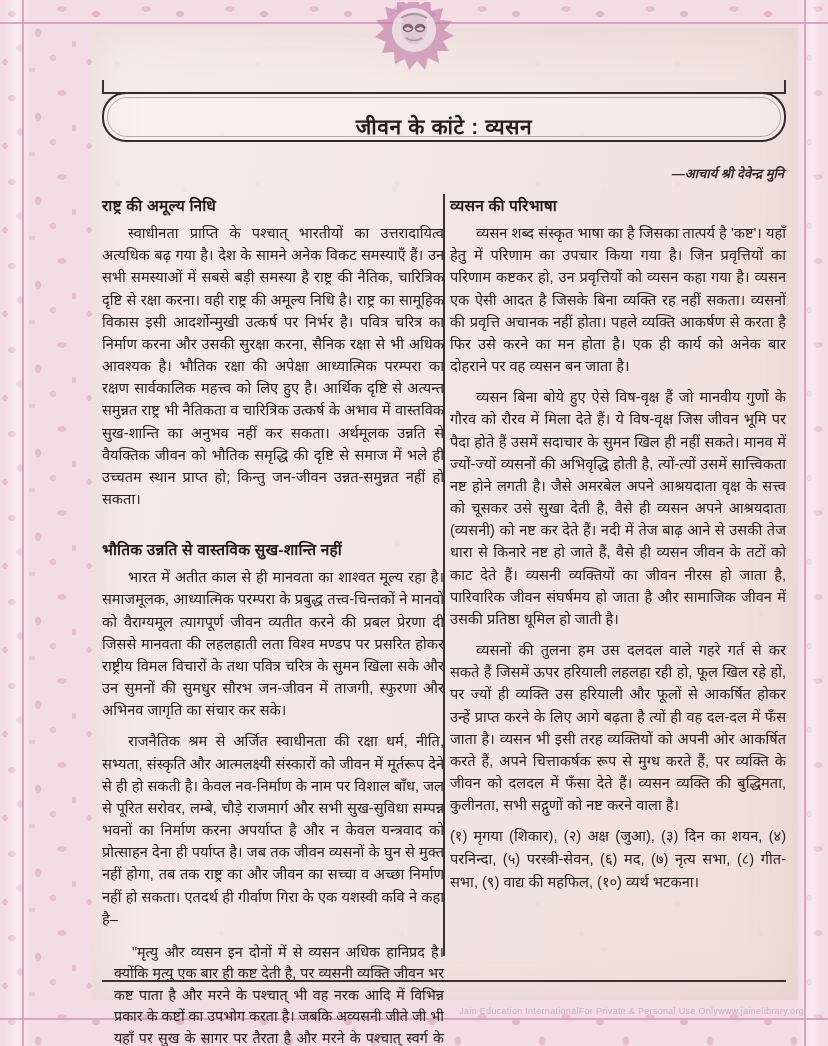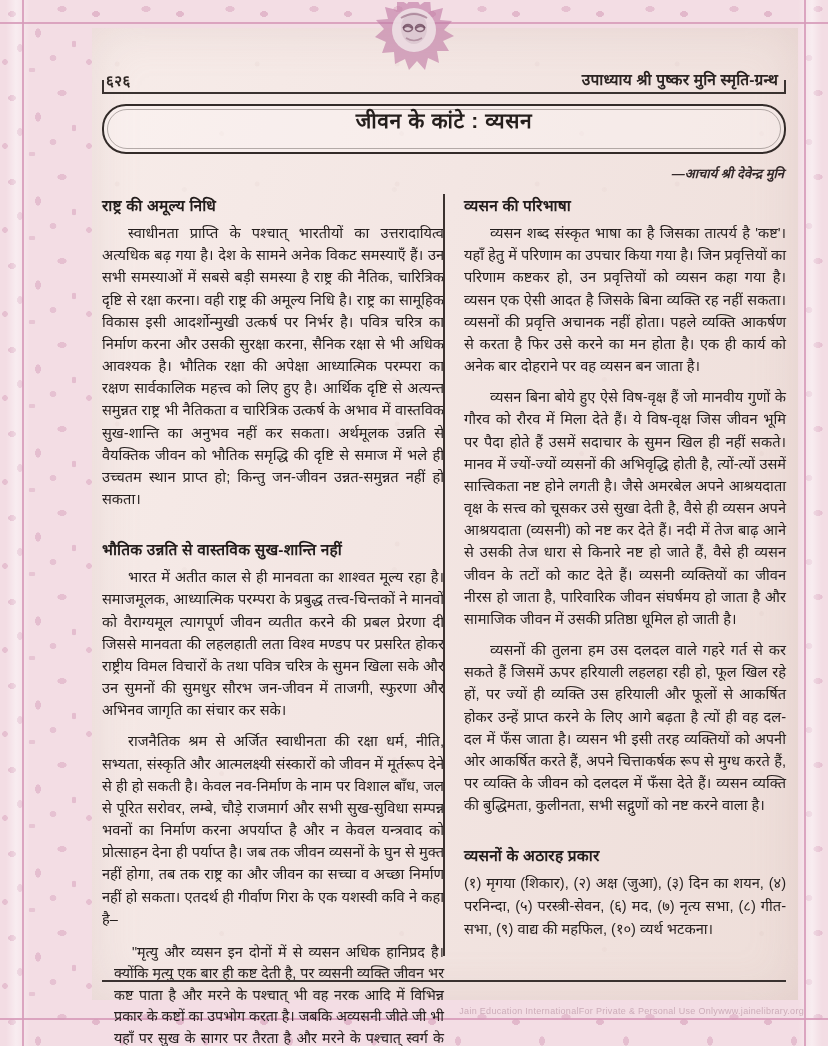--- a/index.html
+++ b/index.html
@@ -130,27 +130,27 @@
     padding-right: 10px;
     letter-spacing: .2px;
     font-weight: 600;
   }
 
   
   .title-frame {
     position: absolute;
     left: 10px;
     right: 12px;
-    top: 76px;
+    top: 64px;
     height: 46px;
     border: 2px solid #332b29;
     border-radius: 24px;
     background: rgba(255,250,248,.35);
     display: flex;
-    align-items: flex-start;
+    align-items: flex-end;
     justify-content: center;
     z-index: 5;
   }
   .title-frame::before {
     content: "";
     position: absolute;
     inset: 3px;
     border: 1px solid rgba(51,43,41,.35);
     border-radius: 22px;
   }
@@ -181,21 +181,21 @@
     top: 166px;
     bottom: 44px;
     display: flex;
     z-index: 5;
   }
   .col {
     width: 50%;
     box-sizing: border-box;
   }
   .col-left  { }
-  .col-right { padding-left: 20px; }
+  .col-right { padding-left: 6px; }
   .col-divider {
     position: absolute;
     left: 50%;
     top: 0;
     bottom: 0;
     width: 2px;
     background: #3b3230;
     transform: translateX(-1px);
   }
 
@@ -283,24 +283,20 @@
       <path d="M-11,-4 q5,-4 9,0 M2,-4 q5,-4 9,0" stroke="#6e4a5e" stroke-width="2" fill="none" opacity="0.8"></path>
       <ellipse cx="-6" cy="-4" rx="4.5" ry="3.5" fill="none" stroke="#6e4a5e" stroke-width="1.6" opacity="0.8"></ellipse>
       <ellipse cx="6" cy="-4" rx="4.5" ry="3.5" fill="none" stroke="#6e4a5e" stroke-width="1.6" opacity="0.8"></ellipse>
       <path d="M-13,-14 q13,-8 26,0" stroke="#8a5b74" stroke-width="2" fill="none" opacity="0.55"></path>
       <path d="M-8,6 q8,5 16,0" stroke="#8a5b74" stroke-width="1.6" fill="none" opacity="0.5"></path>
     </g>
   </svg>
 
   <div class="paper">
 
-    <div class="runhead">
-      <span class="folio">६२६</span>
-      <span class="book-title">उपाध्याय श्री पुष्कर मुनि स्मृति-ग्रन्थ</span>
-    </div>
     <div class="runhead-rule"></div>
 
     <div class="title-frame">
       <span class="article-title">जीवन के कांटे : व्यसन</span>
     </div>
 
     <div class="byline">—आचार्य श्री देवेन्द्र मुनि</div>
 
     <div class="columns">
       <div class="col-divider"></div>
@@ -315,21 +311,20 @@
         <p class="quote">"मृत्यु और व्यसन इन दोनों में से व्यसन अधिक हानिप्रद है। क्योंकि मृत्यु एक बार ही कष्ट देती है, पर व्यसनी व्यक्ति जीवन भर कष्ट पाता है और मरने के पश्चात् भी वह नरक आदि में विभिन्न प्रकार के कष्टों का उपभोग करता है। जबकि अव्यसनी जीते जी भी यहाँ पर सुख के सागर पर तैरता है और मरने के पश्चात् स्वर्ग के रंगीन सुखों का उपभोग करता है।"</p>
       </div>
 
       <div class="col col-right">
         <h2 class="section-head">व्यसन की परिभाषा</h2>
         <p class="body">व्यसन शब्द संस्कृत भाषा का है जिसका तात्पर्य है 'कष्ट'। यहाँ हेतु में परिणाम का उपचार किया गया है। जिन प्रवृत्तियों का परिणाम कष्टकर हो, उन प्रवृत्तियों को व्यसन कहा गया है। व्यसन एक ऐसी आदत है जिसके बिना व्यक्ति रह नहीं सकता। व्यसनों की प्रवृत्ति अचानक नहीं होता। पहले व्यक्ति आकर्षण से करता है फिर उसे करने का मन होता है। एक ही कार्य को अनेक बार दोहराने पर वह व्यसन बन जाता है।</p>
         <p class="body">व्यसन बिना बोये हुए ऐसे विष-वृक्ष हैं जो मानवीय गुणों के गौरव को रौरव में मिला देते हैं। ये विष-वृक्ष जिस जीवन भूमि पर पैदा होते हैं उसमें सदाचार के सुमन खिल ही नहीं सकते। मानव में ज्यों-ज्यों व्यसनों की अभिवृद्धि होती है, त्यों-त्यों उसमें सात्त्विकता नष्ट होने लगती है। जैसे अमरबेल अपने आश्रयदाता वृक्ष के सत्त्व को चूसकर उसे सुखा देती है, वैसे ही व्यसन अपने आश्रयदाता (व्यसनी) को नष्ट कर देते हैं। नदी में तेज बाढ़ आने से उसकी तेज धारा से किनारे नष्ट हो जाते हैं, वैसे ही व्यसन जीवन के तटों को काट देते हैं। व्यसनी व्यक्तियों का जीवन नीरस हो जाता है, पारिवारिक जीवन संघर्षमय हो जाता है और सामाजिक जीवन में उसकी प्रतिष्ठा धूमिल हो जाती है।</p>
 
         <p class="body">व्यसनों की तुलना हम उस दलदल वाले गहरे गर्त से कर सकते हैं जिसमें ऊपर हरियाली लहलहा रही हो, फूल खिल रहे हों, पर ज्यों ही व्यक्ति उस हरियाली और फूलों से आकर्षित होकर उन्हें प्राप्त करने के लिए आगे बढ़ता है त्यों ही वह दल-दल में फँस जाता है। व्यसन भी इसी तरह व्यक्तियों को अपनी ओर आकर्षित करते हैं, अपने चित्ताकर्षक रूप से मुग्ध करते हैं, पर व्यक्ति के जीवन को दलदल में फँसा देते हैं। व्यसन व्यक्ति की बुद्धिमता, कुलीनता, सभी सद्गुणों को नष्ट करने वाला है।</p>
 
-        <h2 class="section-head spaced">व्यसनों के अठारह प्रकार</h2>
         <p class="list">(१) मृगया (शिकार), (२) अक्ष (जुआ), (३) दिन का शयन, (४) परनिन्दा, (५) परस्त्री-सेवन, (६) मद, (७) नृत्य सभा, (८) गीत-सभा, (९) वाद्य की महफिल, (१०) व्यर्थ भटकना।</p>
       </div>
     </div>
 
     <div class="bottom-rule"></div>
   </div>
 
   <div class="watermarks">
     <span class="wm">Jain Education International</span>
     <span class="wm">For Private &amp; Personal Use Only</span>

